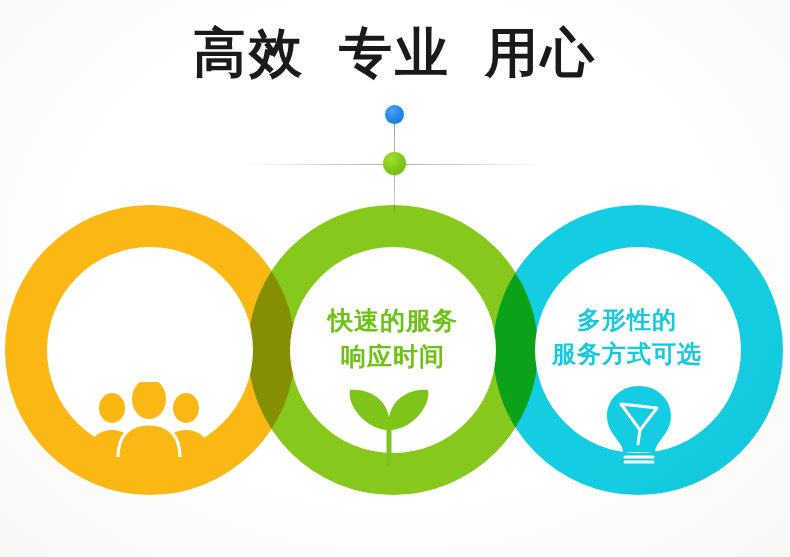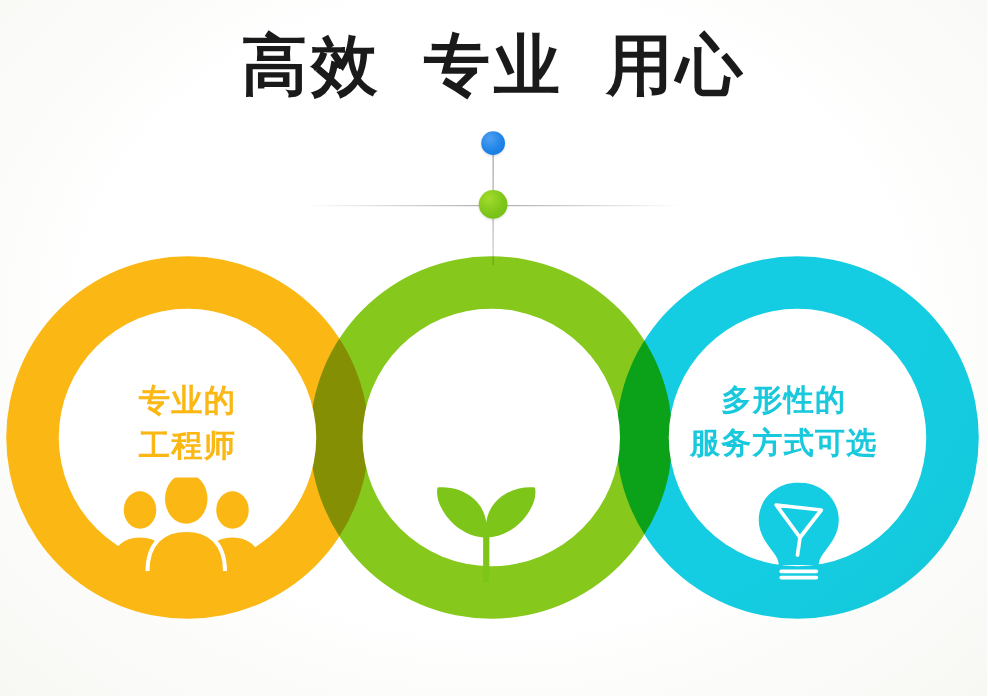--- a/index.html
+++ b/index.html
@@ -161,38 +161,38 @@
   <div class="rings">
     <div class="ring ring-orange"></div>
     <div class="ring ring-green"></div>
     <div class="ring ring-cyan"></div>
 
     <div class="ring-hole hole-orange"></div>
     <div class="ring-hole hole-green"></div>
     <div class="ring-hole hole-cyan"></div>
   </div>
 
-  <div class="card-text text-orange">专业的
-工程师</div>
   <div class="icon-wrap icon-people">
     <svg viewBox="0 0 122 75" xmlns="http://www.w3.org/2000/svg">
       <g fill="#fbb714">
         <ellipse cx="24" cy="26" rx="13" ry="15"></ellipse>
         <path d="M0 75 C0 57 10 48 24 48 C38 48 48 57 48 75 Z"></path>
         <ellipse cx="98" cy="26" rx="13" ry="15"></ellipse>
         <path d="M74 75 C74 57 84 48 98 48 C112 48 122 57 122 75 Z"></path>
         <ellipse cx="61" cy="17" rx="17" ry="20"></ellipse>
         <path d="M30 75 C30 52 43 42 61 42 C79 42 92 52 92 75 Z"></path>
       </g>
       <g fill="none" stroke="#ffffff" stroke-width="3.2">
         <path d="M30 75 C30 52 43 42 61 42 C79 42 92 52 92 75"></path>
       </g>
     </svg>
   </div>
 
+  <div class="card-text text-green">快速的服务
+响应时间</div>
   <div class="icon-wrap icon-leaf">
     <svg viewBox="0 0 118 80" xmlns="http://www.w3.org/2000/svg">
       <g fill="#7ec51a">
         <path d="M59 44 C46 44 32 36 24 22 C20 15 19 9 20 4 C30 3 41 6 49 13 C57 20 61 31 59 44 Z"></path>
         <path d="M59 44 C72 44 86 36 94 22 C98 15 99 9 98 4 C88 3 77 6 69 13 C61 20 57 31 59 44 Z"></path>
         <rect x="56.5" y="40" width="5" height="40" rx="1"></rect>
       </g>
     </svg>
   </div>
 

